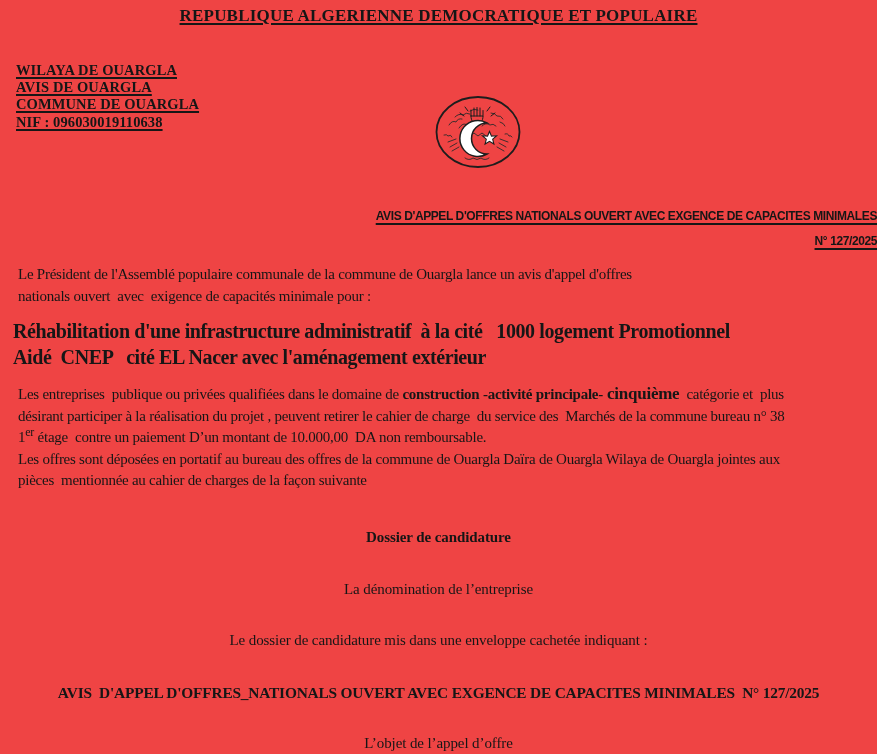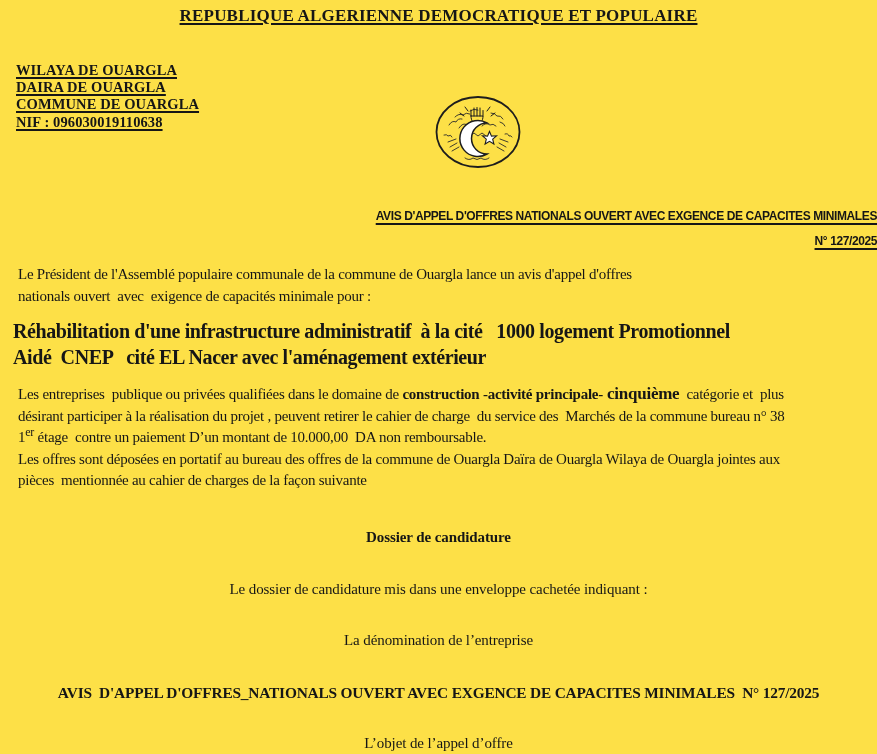--- a/index.html
+++ b/index.html
@@ -1,18 +1,18 @@
 <!DOCTYPE html>
 <html><head>
 <meta charset="utf-8">
 <style>
   * { margin:0; padding:0; box-sizing:border-box; }
   html,body { background:#ffffff; }
   .page {
-    width:877px; height:754px; background:#fde047; color:#161616;
+    width:877px; height:754px; background:#ef4444; color:#161616;
     font-family:"Liberation Serif", serif; overflow:hidden; position:relative;
   }
   .country-title {
     text-align:center; padding-top:6px; font-size:17px; font-weight:bold;
     letter-spacing:0.2px;
   }
   .u { text-decoration:underline; text-decoration-thickness:1.5px; text-underline-offset:2px; }
   .org-row { position:relative; margin-top:36px; height:110px; }
   .org-block {
     position:absolute; left:16px; top:0; font-weight:bold; font-size:14.5px;
@@ -46,21 +46,21 @@
 
 <div class="page">
 
   <div class="country-title">
     <span class="u">REPUBLIQUE ALGERIENNE DEMOCRATIQUE ET POPULAIRE</span>
   </div>
 
   <div class="org-row">
     <div class="org-block">
       <div><span class="u">WILAYA DE OUARGLA</span></div>
-      <div><span class="u">DAIRA DE OUARGLA</span></div>
+      <div><span class="u">AVIS DE OUARGLA</span></div>
       <div><span class="u">COMMUNE DE OUARGLA</span></div>
       <div><span class="u">NIF : 096030019110638</span></div>
     </div>
 
     <svg class="emblem" width="88" height="76" viewBox="0 0 88 76" xmlns="http://www.w3.org/2000/svg">
       <ellipse cx="44" cy="37" rx="41.5" ry="35" fill="none" stroke="#1d1d1d" stroke-width="1.8"></ellipse>
 
       <g fill="none" stroke="#2a2a2a" stroke-width="0.9" stroke-linecap="round">
         <path d="M15 30 q3 -5 7 -3 q2 -4 6 -3"></path>
         <path d="M21 22 q4 -4 8 -2 q3 -3 7 -1"></path>
@@ -103,20 +103,20 @@
 désirant participer à la réalisation du projet , peuvent retirer le cahier de charge  du service des  Marchés de la commune bureau n° 38
 1</span><sup>er</sup><span> étage  contre un paiement D’un montant de 10.000,00  DA non remboursable.</span></p>
 
   <p class="body-text deposit">Les offres sont déposées en portatif au bureau des offres de la commune de Ouargla Daïra de Ouargla Wilaya de Ouargla jointes aux
 pièces  mentionnée au cahier de charges de la façon suivante</p>
 
   <div class="center-block">
 
     <div class="section">
       <div class="sec-heading">Dossier de candidature</div>
+      <div>La dénomination de l’entreprise</div>
       <div>Le dossier de candidature mis dans une enveloppe cachetée indiquant :</div>
-      <div>La dénomination de l’entreprise</div>
       <div class="avis">AVIS  D'APPEL D'OFFRES_NATIONALS OUVERT AVEC EXGENCE DE CAPACITES MINIMALES  N° 127/2025</div>
       <div>L’objet de l’appel d’offre</div>
     </div>
 
   </div>
 </div>
 
 </body></html>

